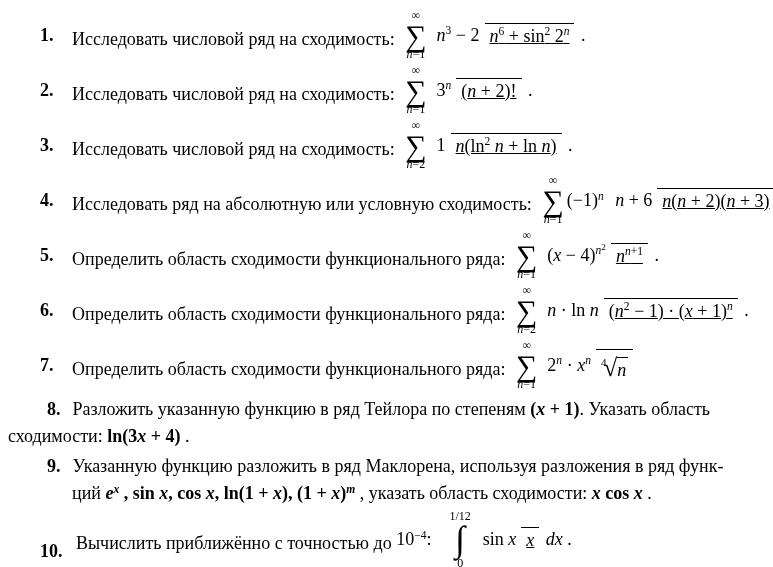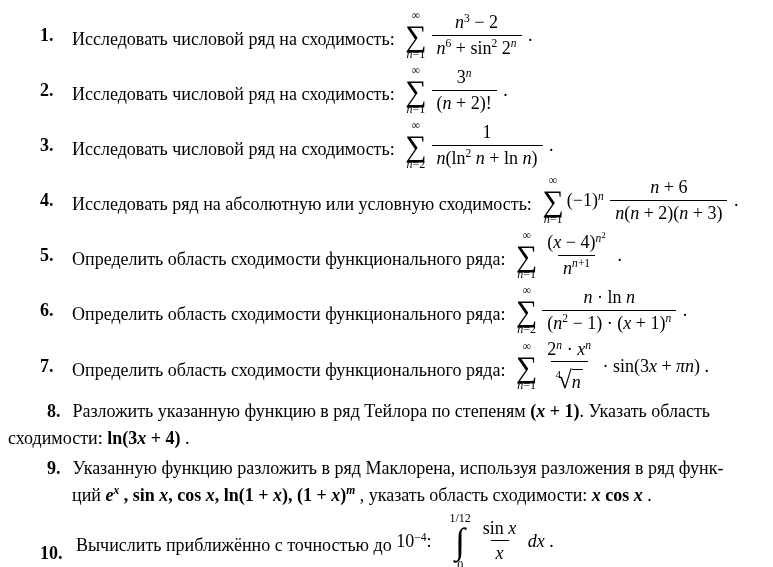--- a/index.html
+++ b/index.html
@@ -20,23 +20,23 @@
   .para-hang{margin-left:72px;margin-right:16px;text-indent:-25px;}
   .pnum-inline{font-weight:bold;padding-right:12px;}
   
   .math{display:inline-flex;align-items:center;}
   .math .mrun{white-space:pre;}
   .math-inline{white-space:pre;font-weight:bold;}
   .m-i{font-style:italic;}
   .m-r{font-style:normal;}
   .m-sup{font-size:64%;position:relative;top:-0.55em;white-space:pre;}
   .m-sup .m-sup{font-size:80%;top:-0.45em;}
-  .m-frac{display:inline-flex;flex-direction:column;align-items:center;margin:0 2px;line-height:1.3;text-align:center;}
+  .m-frac{display:inline-flex;flex-direction:row;align-items:center;margin:0 2px;line-height:1.3;text-align:center;}
   .m-frac .fnum{padding:0 5px 0;}
-  .m-frac .fden{border-top:1.4px solid #000;padding:1px 5px 0;}
+  .m-frac .fden{border-top:1.4px solid #000;padding:1px 5px 0;text-decoration:underline;}
   .m-sum{display:inline-flex;flex-direction:column;align-items:center;line-height:1;margin:0 3px 0 6px;}
   .m-sum .slim{font-size:12px;line-height:1.15;white-space:pre;}
   .m-sum .sop{font-size:30px;line-height:0.85;}
   .m-int{display:inline-flex;flex-direction:column;align-items:center;line-height:1;margin:0 5px 0 18px;}
   .m-int .ilim{font-size:12px;line-height:1.2;white-space:pre;}
   .m-int .iop{font-size:36px;line-height:0.9;}
   .m-root{display:inline-flex;align-items:flex-start;white-space:nowrap;}
   .m-root .rdeg{font-size:11px;position:relative;top:-2px;margin-right:-3px;}
   .m-root .rsign{font-size:25px;line-height:1;position:relative;top:-2px;}
   .m-root .rrad{border-top:1.3px solid #000;padding:1px 2px 0 0;}
@@ -49,18 +49,18 @@
       <div class="prob-row"><span class="pnum">1.</span><span class="rowtext">Исследовать числовой ряд на сходимость: </span><span class="math"><span class="m-sum"><span class="slim">∞</span><span class="sop">∑</span><span class="slim"><span class="m-i">n</span><span class="m-r">=1</span></span></span><span class="m-frac"><span class="fnum"><span class="m-i">n</span><span class="m-sup"><span class="m-r">3</span></span><span class="m-r"> − 2</span></span><span class="fden"><span class="m-i">n</span><span class="m-sup"><span class="m-r">6</span></span><span class="m-r"> + sin</span><span class="m-sup"><span class="m-r">2</span></span><span class="m-r"> 2</span><span class="m-sup"><span class="m-i">n</span></span></span></span><span class="mrun"><span class="m-r"> .</span></span></span></div>
       <div class="prob-row"><span class="pnum">2.</span><span class="rowtext">Исследовать числовой ряд на сходимость: </span><span class="math"><span class="m-sum"><span class="slim">∞</span><span class="sop">∑</span><span class="slim"><span class="m-i">n</span><span class="m-r">=1</span></span></span><span class="m-frac"><span class="fnum"><span class="m-r">3</span><span class="m-sup"><span class="m-i">n</span></span></span><span class="fden"><span class="m-r">(</span><span class="m-i">n</span><span class="m-r"> + 2)!</span></span></span><span class="mrun"><span class="m-r"> .</span></span></span></div>
       <div class="prob-row"><span class="pnum">3.</span><span class="rowtext">Исследовать числовой ряд на сходимость: </span><span class="math"><span class="m-sum"><span class="slim">∞</span><span class="sop">∑</span><span class="slim"><span class="m-i">n</span><span class="m-r">=2</span></span></span><span class="m-frac"><span class="fnum"><span class="m-r">1</span></span><span class="fden"><span class="m-i">n</span><span class="m-r">(ln</span><span class="m-sup"><span class="m-r">2</span></span><span class="m-r"> </span><span class="m-i">n</span><span class="m-r"> + ln </span><span class="m-i">n</span><span class="m-r">)</span></span></span><span class="mrun"><span class="m-r"> .</span></span></span></div>
       <div class="prob-row"><span class="pnum">4.</span><span class="rowtext">Исследовать ряд на абсолютную или условную сходимость: </span><span class="math"><span class="m-sum"><span class="slim">∞</span><span class="sop">∑</span><span class="slim"><span class="m-i">n</span><span class="m-r">=1</span></span></span><span class="mrun"><span class="m-r">(−1)</span><span class="m-sup"><span class="m-i">n</span></span><span class="m-r"> </span></span><span class="m-frac"><span class="fnum"><span class="m-i">n</span><span class="m-r"> + 6</span></span><span class="fden"><span class="m-i">n</span><span class="m-r">(</span><span class="m-i">n</span><span class="m-r"> + 2)(</span><span class="m-i">n</span><span class="m-r"> + 3)</span></span></span><span class="mrun"><span class="m-r"> .</span></span></span></div>
       <div class="prob-row"><span class="pnum">5.</span><span class="rowtext">Определить область сходимости функционального ряда: </span><span class="math"><span class="m-sum"><span class="slim">∞</span><span class="sop">∑</span><span class="slim"><span class="m-i">n</span><span class="m-r">=1</span></span></span><span class="m-frac"><span class="fnum"><span class="m-r">(</span><span class="m-i">x</span><span class="m-r"> − 4)</span><span class="m-sup"><span class="m-i">n</span><span class="m-sup"><span class="m-r">2</span></span></span></span><span class="fden"><span class="m-i">n</span><span class="m-sup"><span class="m-i">n</span><span class="m-r">+1</span></span></span></span><span class="mrun"><span class="m-r"> .</span></span></span></div>
       <div class="prob-row"><span class="pnum">6.</span><span class="rowtext">Определить область сходимости функционального ряда: </span><span class="math"><span class="m-sum"><span class="slim">∞</span><span class="sop">∑</span><span class="slim"><span class="m-i">n</span><span class="m-r">=2</span></span></span><span class="m-frac"><span class="fnum"><span class="m-i">n</span><span class="m-r"> · ln </span><span class="m-i">n</span></span><span class="fden"><span class="m-r">(</span><span class="m-i">n</span><span class="m-sup"><span class="m-r">2</span></span><span class="m-r"> − 1) · (</span><span class="m-i">x</span><span class="m-r"> + 1)</span><span class="m-sup"><span class="m-i">n</span></span></span></span><span class="mrun"><span class="m-r"> .</span></span></span></div>
       <div class="prob-row"><span class="pnum">7.</span><span class="rowtext">Определить область сходимости функционального ряда: </span><span class="math"><span class="m-sum"><span class="slim">∞</span><span class="sop">∑</span><span class="slim"><span class="m-i">n</span><span class="m-r">=1</span></span></span><span class="m-frac"><span class="fnum"><span class="m-r">2</span><span class="m-sup"><span class="m-i">n</span></span><span class="m-r"> · </span><span class="m-i">x</span><span class="m-sup"><span class="m-i">n</span></span></span><span class="fden"><span class="m-root">
                 <span class="rdeg">4</span>
                 <span class="rsign">√</span>
                 <span class="rrad"><span class="m-i">n</span></span>
-              </span></span></span><span class="mrun"><span class="m-r"> · sin(3</span><span class="m-i">x</span><span class="m-r"> + </span><span class="m-i">πn</span><span class="m-r">) .</span></span></span></div>
+              </span></span></span></span></div>
       <div class="para para-indent"><span class="pnum-inline">8.</span><span class="paratext">Разложить указанную функцию в ряд Тейлора по степеням </span><span class="math-inline"><span class="mrun"><span class="m-r">(</span><span class="m-i">x</span><span class="m-r"> + 1)</span></span></span><span class="paratext">. Указать область</span><br><span class="paratext">сходимости:  </span><span class="math-inline"><span class="mrun"><span class="m-r">ln(3</span><span class="m-i">x</span><span class="m-r"> + 4)</span></span></span><span class="paratext"> .</span></div>
       <div class="para para-hang"><span class="pnum-inline">9.</span><span class="paratext">Указанную функцию разложить в ряд Маклорена, используя разложения в ряд функ-</span><br><span class="paratext">ций  </span><span class="math-inline"><span class="mrun"><span class="m-i">e</span><span class="m-sup"><span class="m-i">x</span></span><span class="m-r"> , sin </span><span class="m-i">x</span><span class="m-r">, cos </span><span class="m-i">x</span><span class="m-r">, ln(1 + </span><span class="m-i">x</span><span class="m-r">), (1 + </span><span class="m-i">x</span><span class="m-r">)</span><span class="m-sup"><span class="m-i">m</span></span></span></span><span class="paratext"> , указать область сходимости:  </span><span class="math-inline"><span class="mrun"><span class="m-i">x</span><span class="m-r"> cos </span><span class="m-i">x</span></span></span><span class="paratext"> .</span></div>
       <div class="prob-row"><span class="pnum wide">10.</span><span class="rowtext">Вычислить приближённо с точностью до </span><span class="math"><span class="mrun"><span class="m-r">10</span><span class="m-sup"><span class="m-r">−4</span></span><span class="m-r">:</span></span></span><span class="math"><span class="m-int"><span class="ilim">1/12</span><span class="iop">∫</span><span class="ilim">0</span></span><span class="m-frac"><span class="fnum"><span class="m-r">sin </span><span class="m-i">x</span></span><span class="fden"><span class="m-i">x</span></span></span><span class="mrun"><span class="m-i"> dx</span><span class="m-r"> .</span></span></span></div>
     </div>
 </div>
 
 </body></html>

